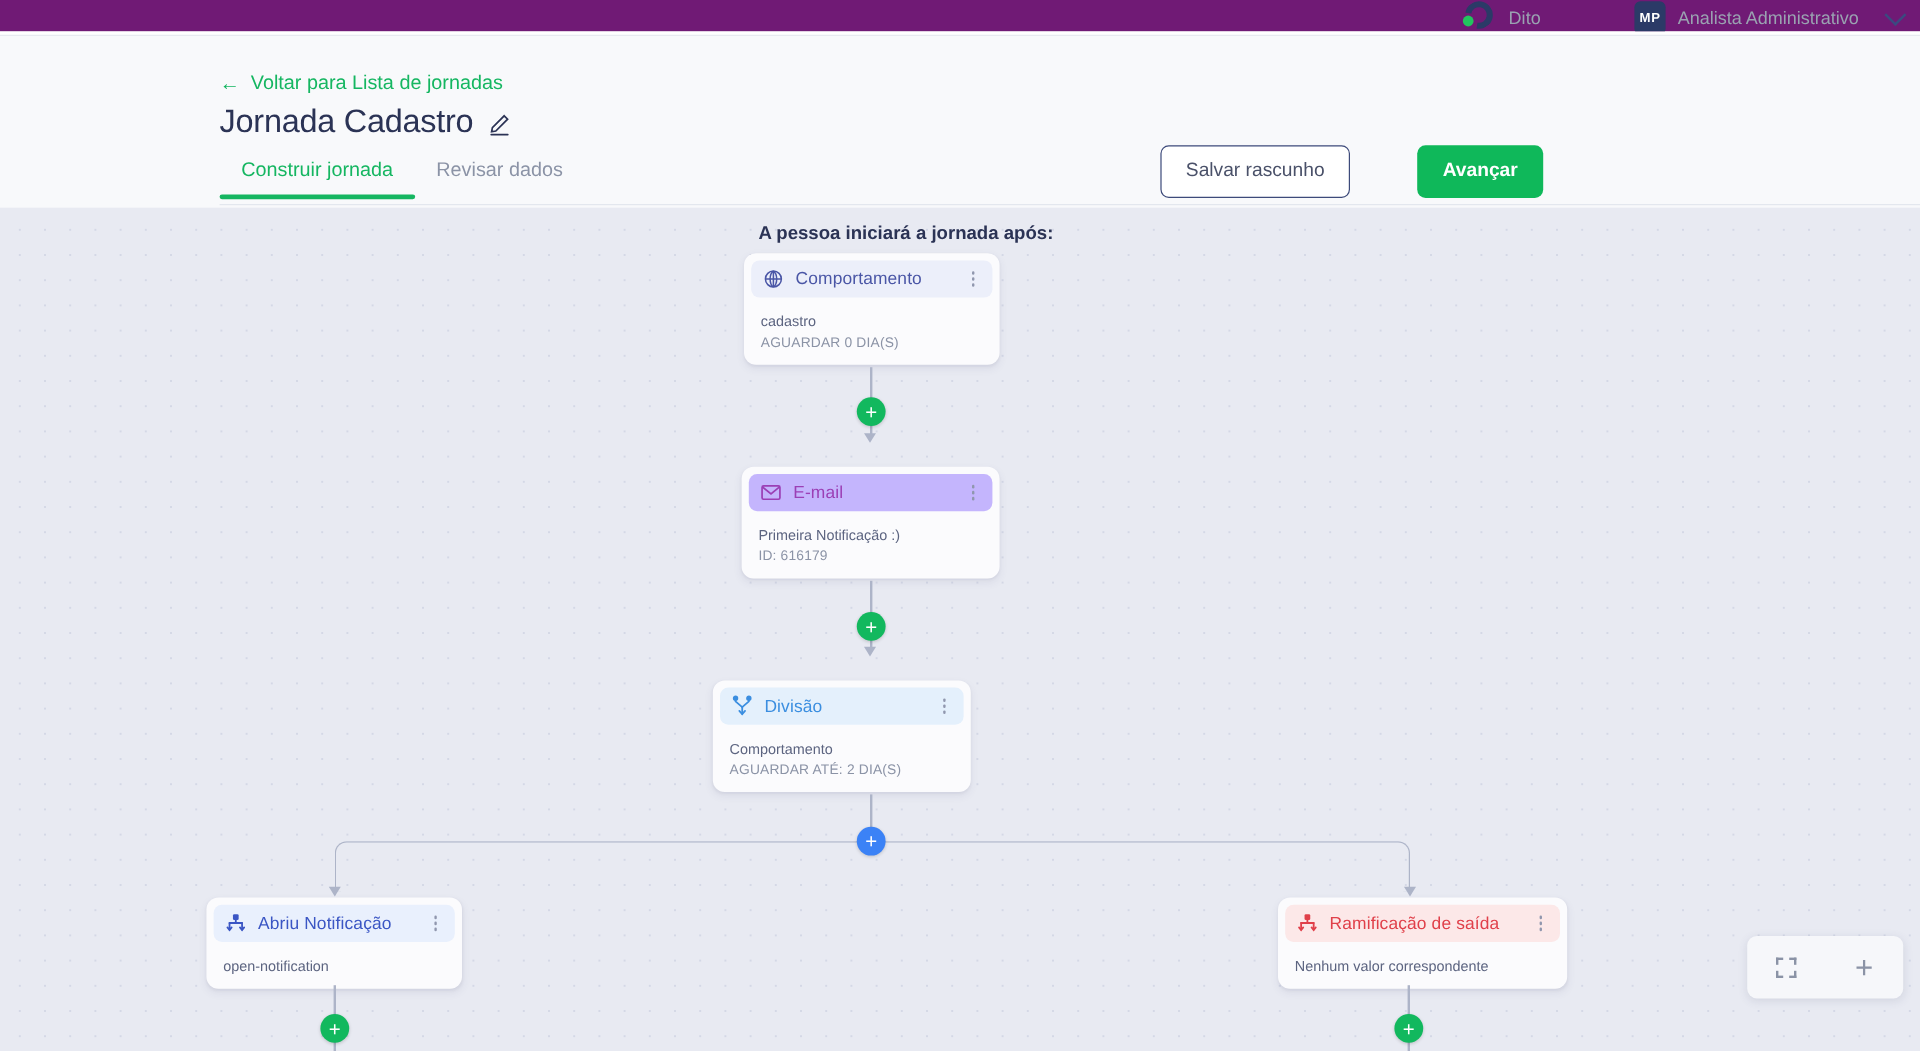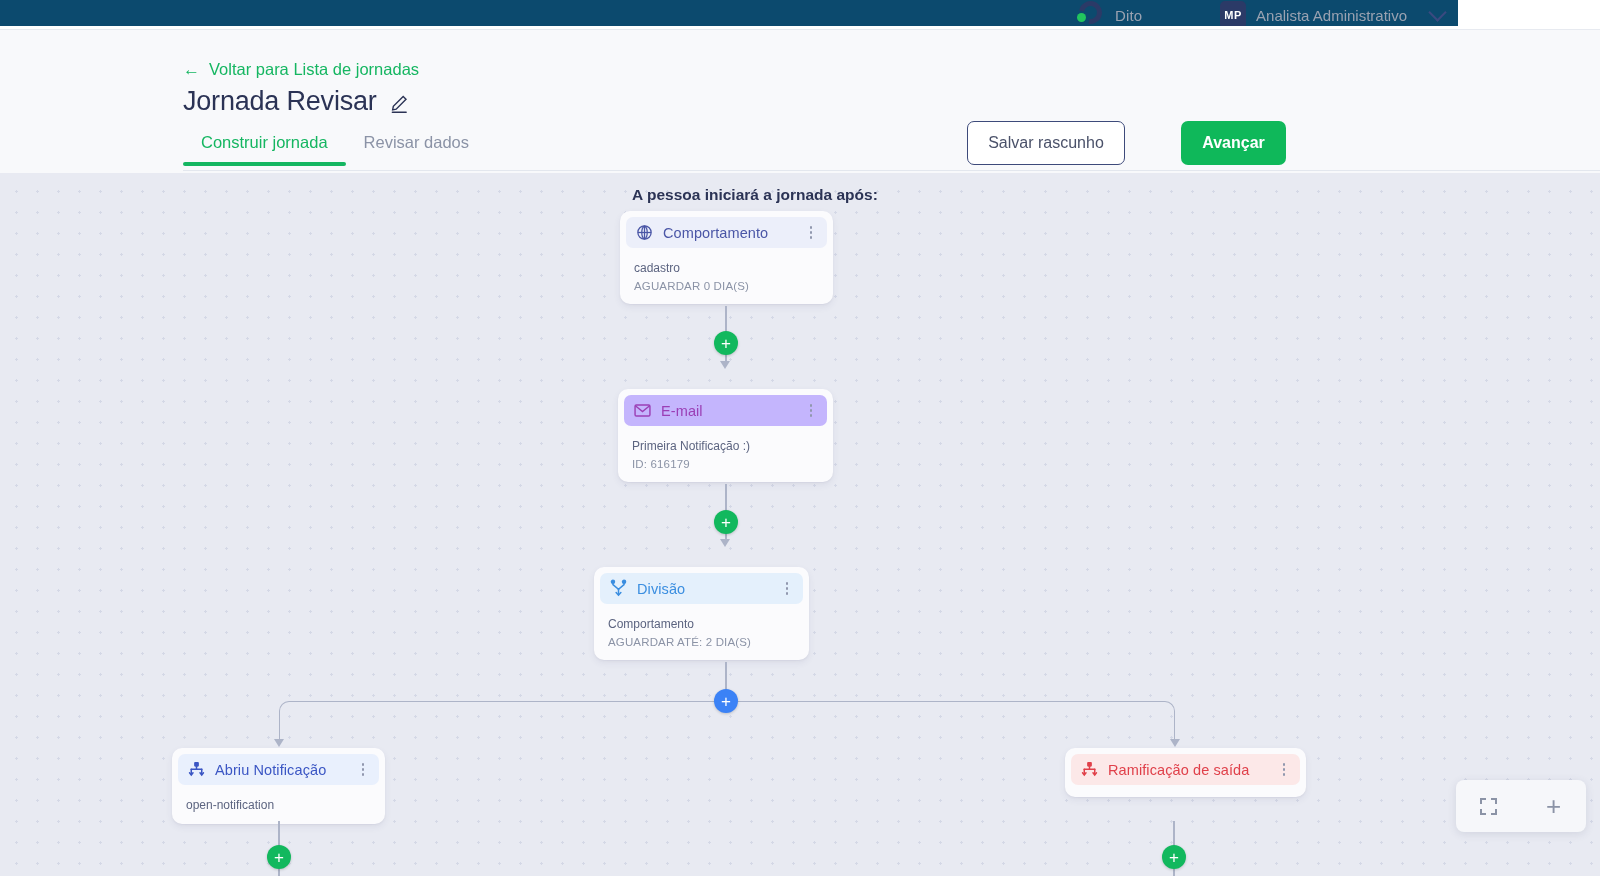--- a/index.html
+++ b/index.html
@@ -6,22 +6,22 @@
   html, body {
     width: 1600px; height: 876px;
     overflow: hidden;
     font-family: "Liberation Sans", sans-serif;
     background: #ffffff;
   }
 
   
   .appbar {
     position: absolute; top: 0; left: 0;
-    width: 1458px; height: 26px;
-    background: #0c4a6e;
+    width: 1600px; height: 26px;
+    background: #701a75;
     display: flex; align-items: flex-end;
     justify-content: flex-end;
     padding-right: 14px;
     overflow: hidden;
   }
   .appbar-group {
     display: flex; align-items: center; gap: 10px;
     margin-bottom: -4px;
   }
   .brand-logo {
@@ -252,21 +252,21 @@
 </div>
 
 <div class="header">
 
   <div class="back-link">
     <span class="back-arrow">←</span>
     <span>Voltar para Lista de jornadas</span>
   </div>
 
   <div class="page-title-row">
-    <span class="page-title">Jornada Revisar</span>
+    <span class="page-title">Jornada Cadastro</span>
     <svg class="pencil-icon" viewBox="0 0 24 24" fill="none" stroke="#2b3355" stroke-width="1.7" stroke-linecap="round">
       <path d="M17 3.6 L20.4 7 L8.6 18.8 L4.4 19.6 L5.2 15.4 Z"></path>
       <path d="M4 22.4 H20.6"></path>
     </svg>
   </div>
 
   <div class="tabs">
     <div class="tab active">
       <span>Construir jornada</span>
     </div>
@@ -389,20 +389,21 @@
         <path d="M3.2 16.2 L5.4 19 L7.6 16.2"></path>
         <path d="M16.4 16.2 L18.6 19 L20.8 16.2"></path>
       </svg>
       <span class="label">Ramificação de saída</span>
       <span class="kebab">
           <i></i>
           <i></i>
           <i></i>
         </span>
     </div>
+    <div class="node-title">Nenhum valor correspondente</div>
   </div>
 
   <div class="vline" style="left:278px; top:648px; height:58px;"></div>
   <div class="add-btn add-green" style="left:267px; top:672px;">+</div>
   <div class="vline" style="left:1173px; top:648px; height:58px;"></div>
   <div class="add-btn add-green" style="left:1162px; top:672px;">+</div>
 
   <div class="float-ctrl">
     <div class="ctrl-btn">
       <span class="fit-icon">

